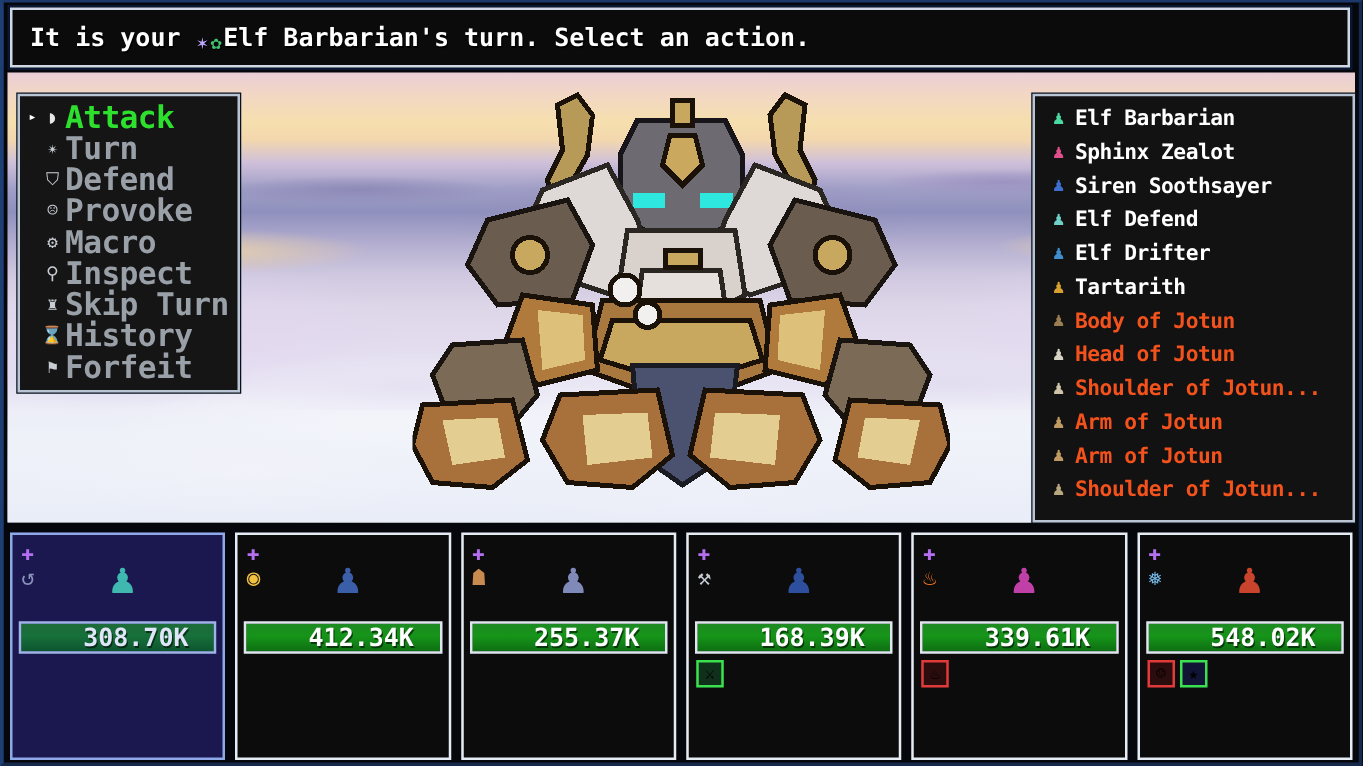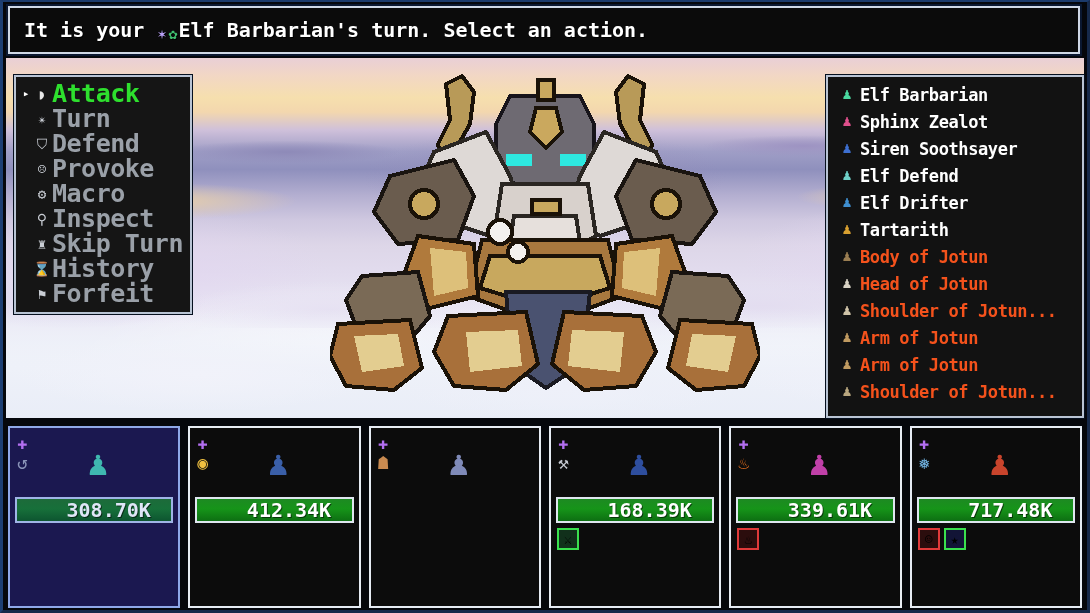--- a/index.html
+++ b/index.html
@@ -412,20 +412,23 @@
         <div class="status-row"></div>
       </div>
       <div class="party-card">
         <div class="card-top">
           <div class="card-badges">
             <div class="badge-row" style="color: rgb(179, 111, 240); font-size: 17px;">✚</div>
             <div class="badge-row" style="color: rgb(201, 138, 80); font-size: 18px;">☗</div>
           </div>
           <div class="sprite-slot" style="color: rgb(127, 138, 184);">♟</div>
         </div>
+        <div class="hp-bar">
+          <span class="hp-text">255.37K</span>
+        </div>
         <div class="status-row"></div>
       </div>
       <div class="party-card">
         <div class="card-top">
           <div class="card-badges">
             <div class="badge-row" style="color: rgb(179, 111, 240); font-size: 17px;">✚</div>
             <div class="badge-row" style="color: rgb(200, 204, 212); font-size: 18px;">⚒</div>
           </div>
           <div class="sprite-slot" style="color: rgb(46, 78, 158);">♟</div>
         </div>
@@ -453,21 +456,21 @@
       </div>
       <div class="party-card">
         <div class="card-top">
           <div class="card-badges">
             <div class="badge-row" style="color: rgb(179, 111, 240); font-size: 17px;">✚</div>
             <div class="badge-row" style="color: rgb(116, 184, 232); font-size: 18px;">❅</div>
           </div>
           <div class="sprite-slot" style="color: rgb(200, 68, 44);">♟</div>
         </div>
         <div class="hp-bar">
-          <span class="hp-text">717.48K</span>
+          <span class="hp-text">548.02K</span>
         </div>
         <div class="status-row">
           <div class="status-chip chip-red">☺</div>
           <div class="status-chip chip-blue">★</div>
         </div>
       </div>
     </div>
 
   <div id="outer-bevel"></div>
 </div>

